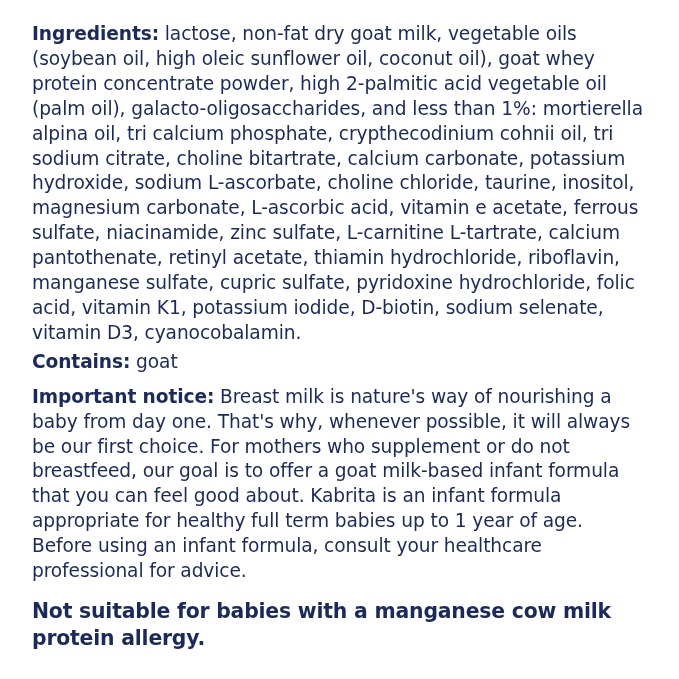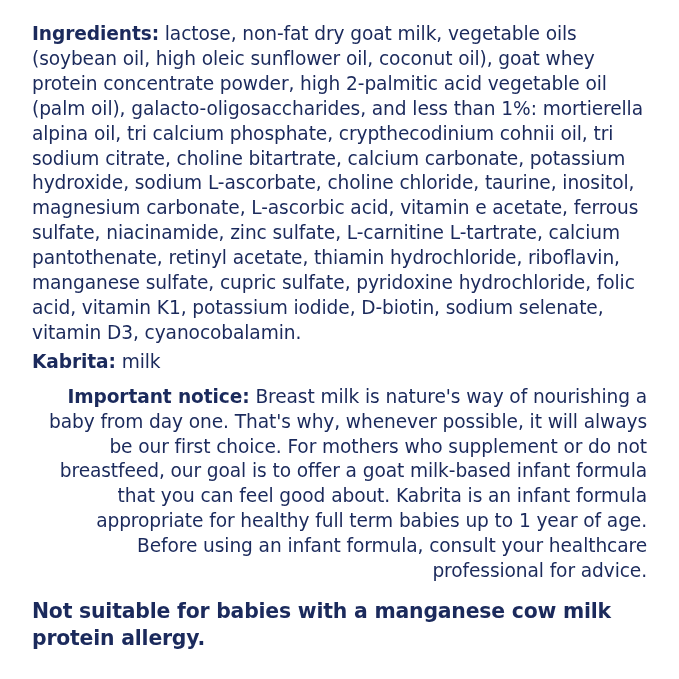--- a/index.html
+++ b/index.html
@@ -27,39 +27,38 @@
     color: #1b2a5c;
   }
   .ingredients {
     margin: 0 0 1px 0;
   }
   .contains {
     margin: 4px 0 1px 0;
   }
   .notice {
     margin: 10px 0 0 0;
-    text-align: right;
   }
   .warning {
     margin: 14px 0 0 0;
     font-size: 20.4px;
     line-height: 1.32;
     font-weight: bold;
     letter-spacing: -0.2px;
   }
   .lbl {
     font-weight: bold;
   }
 </style>
 </head>
 <body>
 
 <div class="page">
 
   <p class="block ingredients"><span class="lbl">Ingredients:</span><span> lactose, non-fat dry goat milk, vegetable oils (soybean oil, high oleic sunflower oil, coconut oil), goat whey protein concentrate powder, high 2-palmitic acid vegetable oil (palm oil), galacto-oligosaccharides, and less than 1%: mortierella alpina oil, tri calcium phosphate, crypthecodinium cohnii oil, tri sodium citrate, choline bitartrate, calcium carbonate, potassium hydroxide, sodium L-ascorbate, choline chloride, taurine, inositol, magnesium carbonate, L-ascorbic acid, vitamin e acetate, ferrous sulfate, niacinamide, zinc sulfate, L-carnitine L-tartrate, calcium pantothenate, retinyl acetate, thiamin hydrochloride, riboflavin, manganese sulfate, cupric sulfate, pyridoxine hydrochloride, folic acid, vitamin K1, potassium iodide, D-biotin, sodium selenate, vitamin D3, cyanocobalamin.</span></p>
 
-  <p class="block contains"><span class="lbl">Kabrita:</span><span> milk</span></p>
+  <p class="block contains"><span class="lbl">Contains:</span><span> goat</span></p>
 
   <p class="block notice"><span class="lbl">Important notice:</span><span> Breast milk is nature's way of nourishing a baby from day one. That's why, whenever possible, it will always be our first choice. For mothers who supplement or do not breastfeed, our goal is to offer a goat milk-based infant formula that you can feel good about. Kabrita is an infant formula appropriate for healthy full term babies up to 1 year of age. Before using an infant formula, consult your healthcare professional for advice.</span></p>
 
   <p class="block warning">Not suitable for babies with a manganese cow milk protein allergy.</p>
 
 </div>
 
 </body></html>

